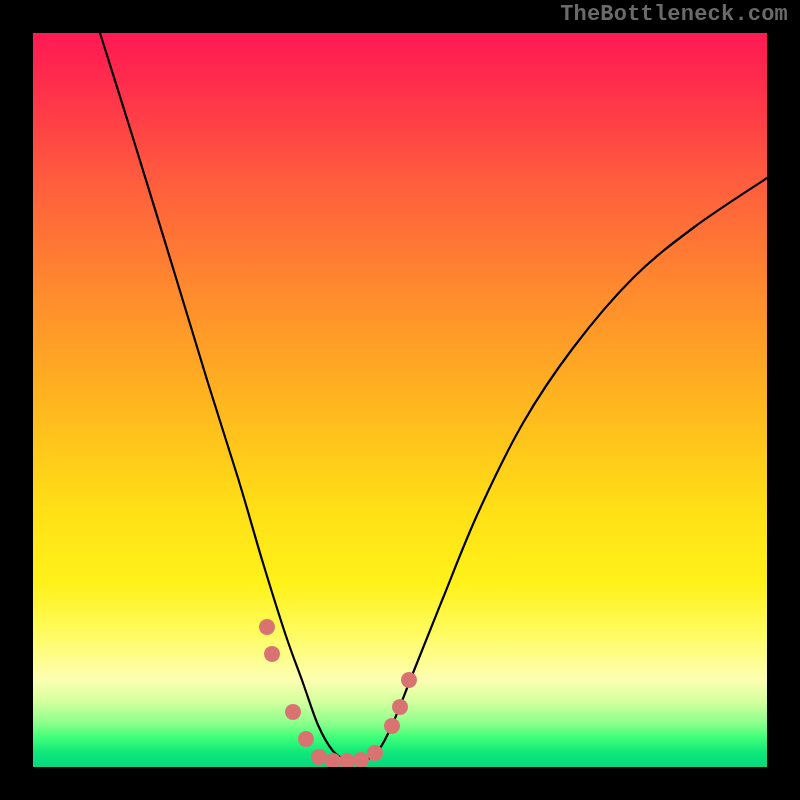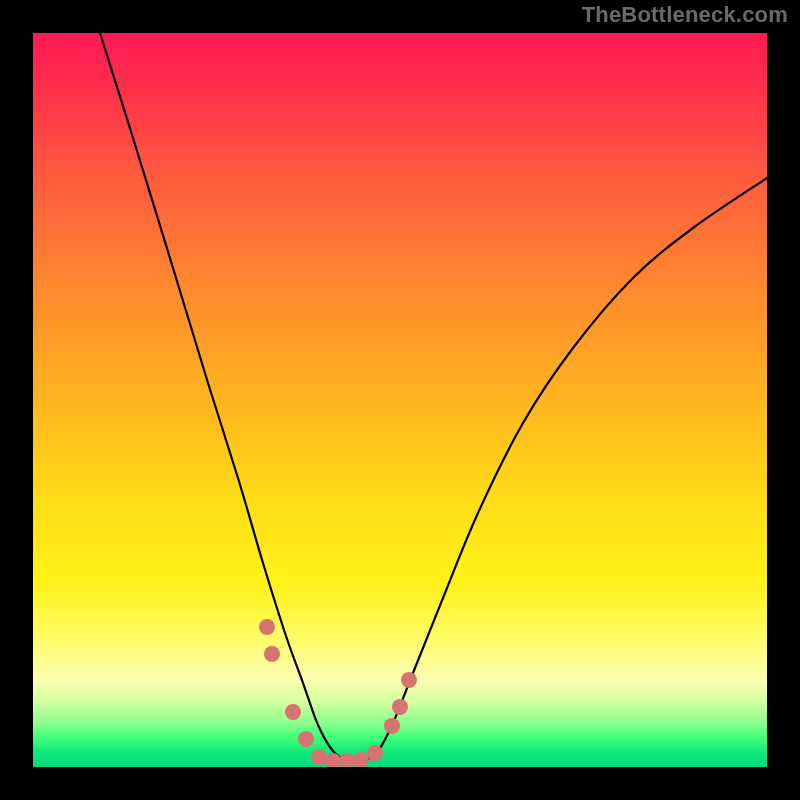--- a/index.html
+++ b/index.html
@@ -8,20 +8,21 @@
     width: 800px;
     height: 800px;
     overflow: hidden;
     font-family: Arial, Helvetica, sans-serif;
   }
   .canvas {
     position: relative;
     width: 800px;
     height: 800px;
     background: #000;
+    font-family: Liberation Mono, monospace;
   }
   .watermark {
     position: absolute;
     top: 2px;
     right: 12px;
     color: #6a6a6a;
     font-size: 22px;
     font-weight: 600;
     letter-spacing: 0.2px;
     z-index: 10;

